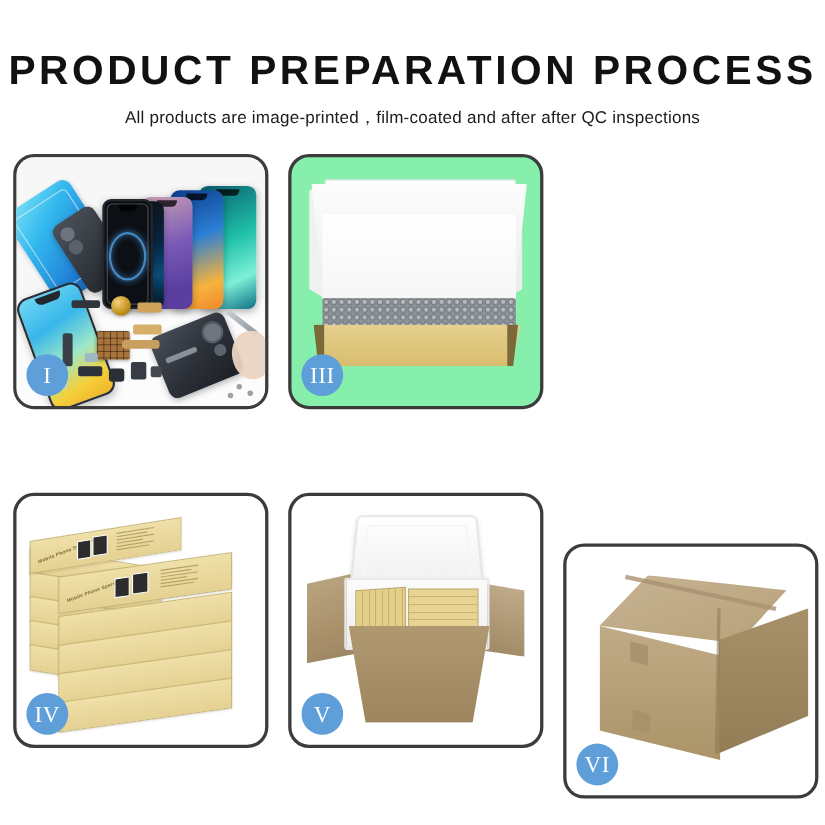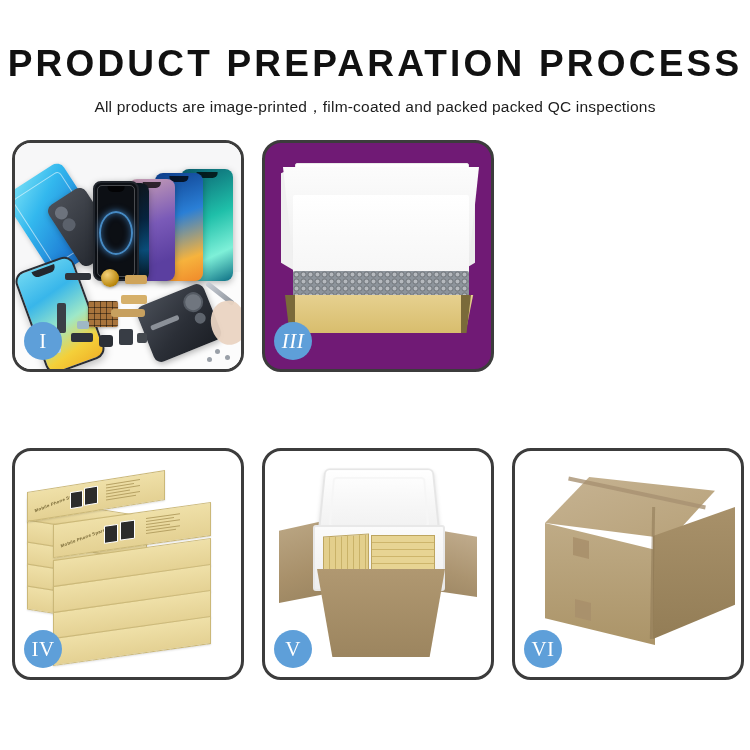--- a/index.html
+++ b/index.html
@@ -200,21 +200,21 @@
     background:#d9dde1;border-radius:50%;
   }
   .tab{position:absolute;width:12px;height:22px;background:#c79a4e;border-radius:2px;opacity:.9;}
   .t1{left:26px;top:6px;height:12px;}
   .t2{left:36px;top:96px;height:14px;background:#cf9c4c;}
   .t3{left:22px;top:176px;transform:rotate(12deg);}
   .t4{left:72px;top:174px;transform:rotate(-12deg);}
   .p2 .haze{position:absolute;left:80px;top:0;width:60px;height:16px;background:#f3f3f3;}
 
   
-  .p3{background:#701a75;font-style:italic;}
+  .p3{background:#86efac;}
   .boxlidback{
     position:absolute;left:30px;top:20px;width:172px;height:118px;
     background:linear-gradient(180deg,#ffffff,#f3f3f3);
     border:1px solid #e9e9e9;border-radius:2px;
   }
   .boxwall{
     position:absolute;left:18px;top:24px;width:196px;height:110px;
     background:linear-gradient(180deg,#fcfcfc 0%,#f2f2f2 60%,#e9e9e9 100%);
     clip-path:polygon(0% 0%,100% 0%,94% 100%,6% 100%);
   }
@@ -293,21 +293,21 @@
   .foambox{
     position:absolute;left:48px;top:74px;width:128px;height:62px;
     background:linear-gradient(180deg,#fbfbfb,#eeeeee);
     border:2px solid #e8e8e8;border-radius:3px;
   }
   .ybundle{position:absolute;top:84px;height:44px;background:repeating-linear-gradient(90deg,#e3cf8c 0 5px,#c9b268 5px 6px);border:1px solid #bda55f;}
   .yb1{left:58px;width:44px;transform:skewY(-4deg);}
   .yb2{left:106px;width:62px;background:repeating-linear-gradient(180deg,#e7d493 0 6px,#cdb56b 6px 7px);}
 
   
-  .p6{background:#ffffff;}
+  .p6{background:#ffffff;margin-top:46px;}
   .c-top{
     position:absolute;left:30px;top:26px;width:170px;height:62px;
     background:linear-gradient(160deg,#c6b392,#b7a179);
     clip-path:polygon(26% 0,100% 22%,74% 100%,0 74%);
   }
   .c-front{
     position:absolute;left:30px;top:72px;width:110px;height:122px;
     background:linear-gradient(180deg,#bfab86,#ab9468);
     clip-path:polygon(0 0,100% 22%,100% 100%,0 78%);
   }
@@ -325,21 +325,21 @@
   .tp2{left:60px;top:150px;width:16px;height:18px;transform:skewY(14deg);}
   .c-edge{position:absolute;left:136px;top:56px;width:3px;height:132px;background:#8c7754;transform:skewX(-1deg);opacity:.55;}
 </style>
 </head>
 <body>
 
 <div id="page">
 
   <div class="header">
     <div class="title">PRODUCT PREPARATION PROCESS</div>
-    <div class="subtitle">All products are image-printed，film-coated and packed packed QC inspections</div>
+    <div class="subtitle">All products are image-printed，film-coated and after after QC inspections</div>
   </div>
 
   <div class="grid">
 
     <div class="row">
 
       <div class="panel p1">
         <div class="stage">
           <div class="topband"></div>
           <div class="botband"></div>

